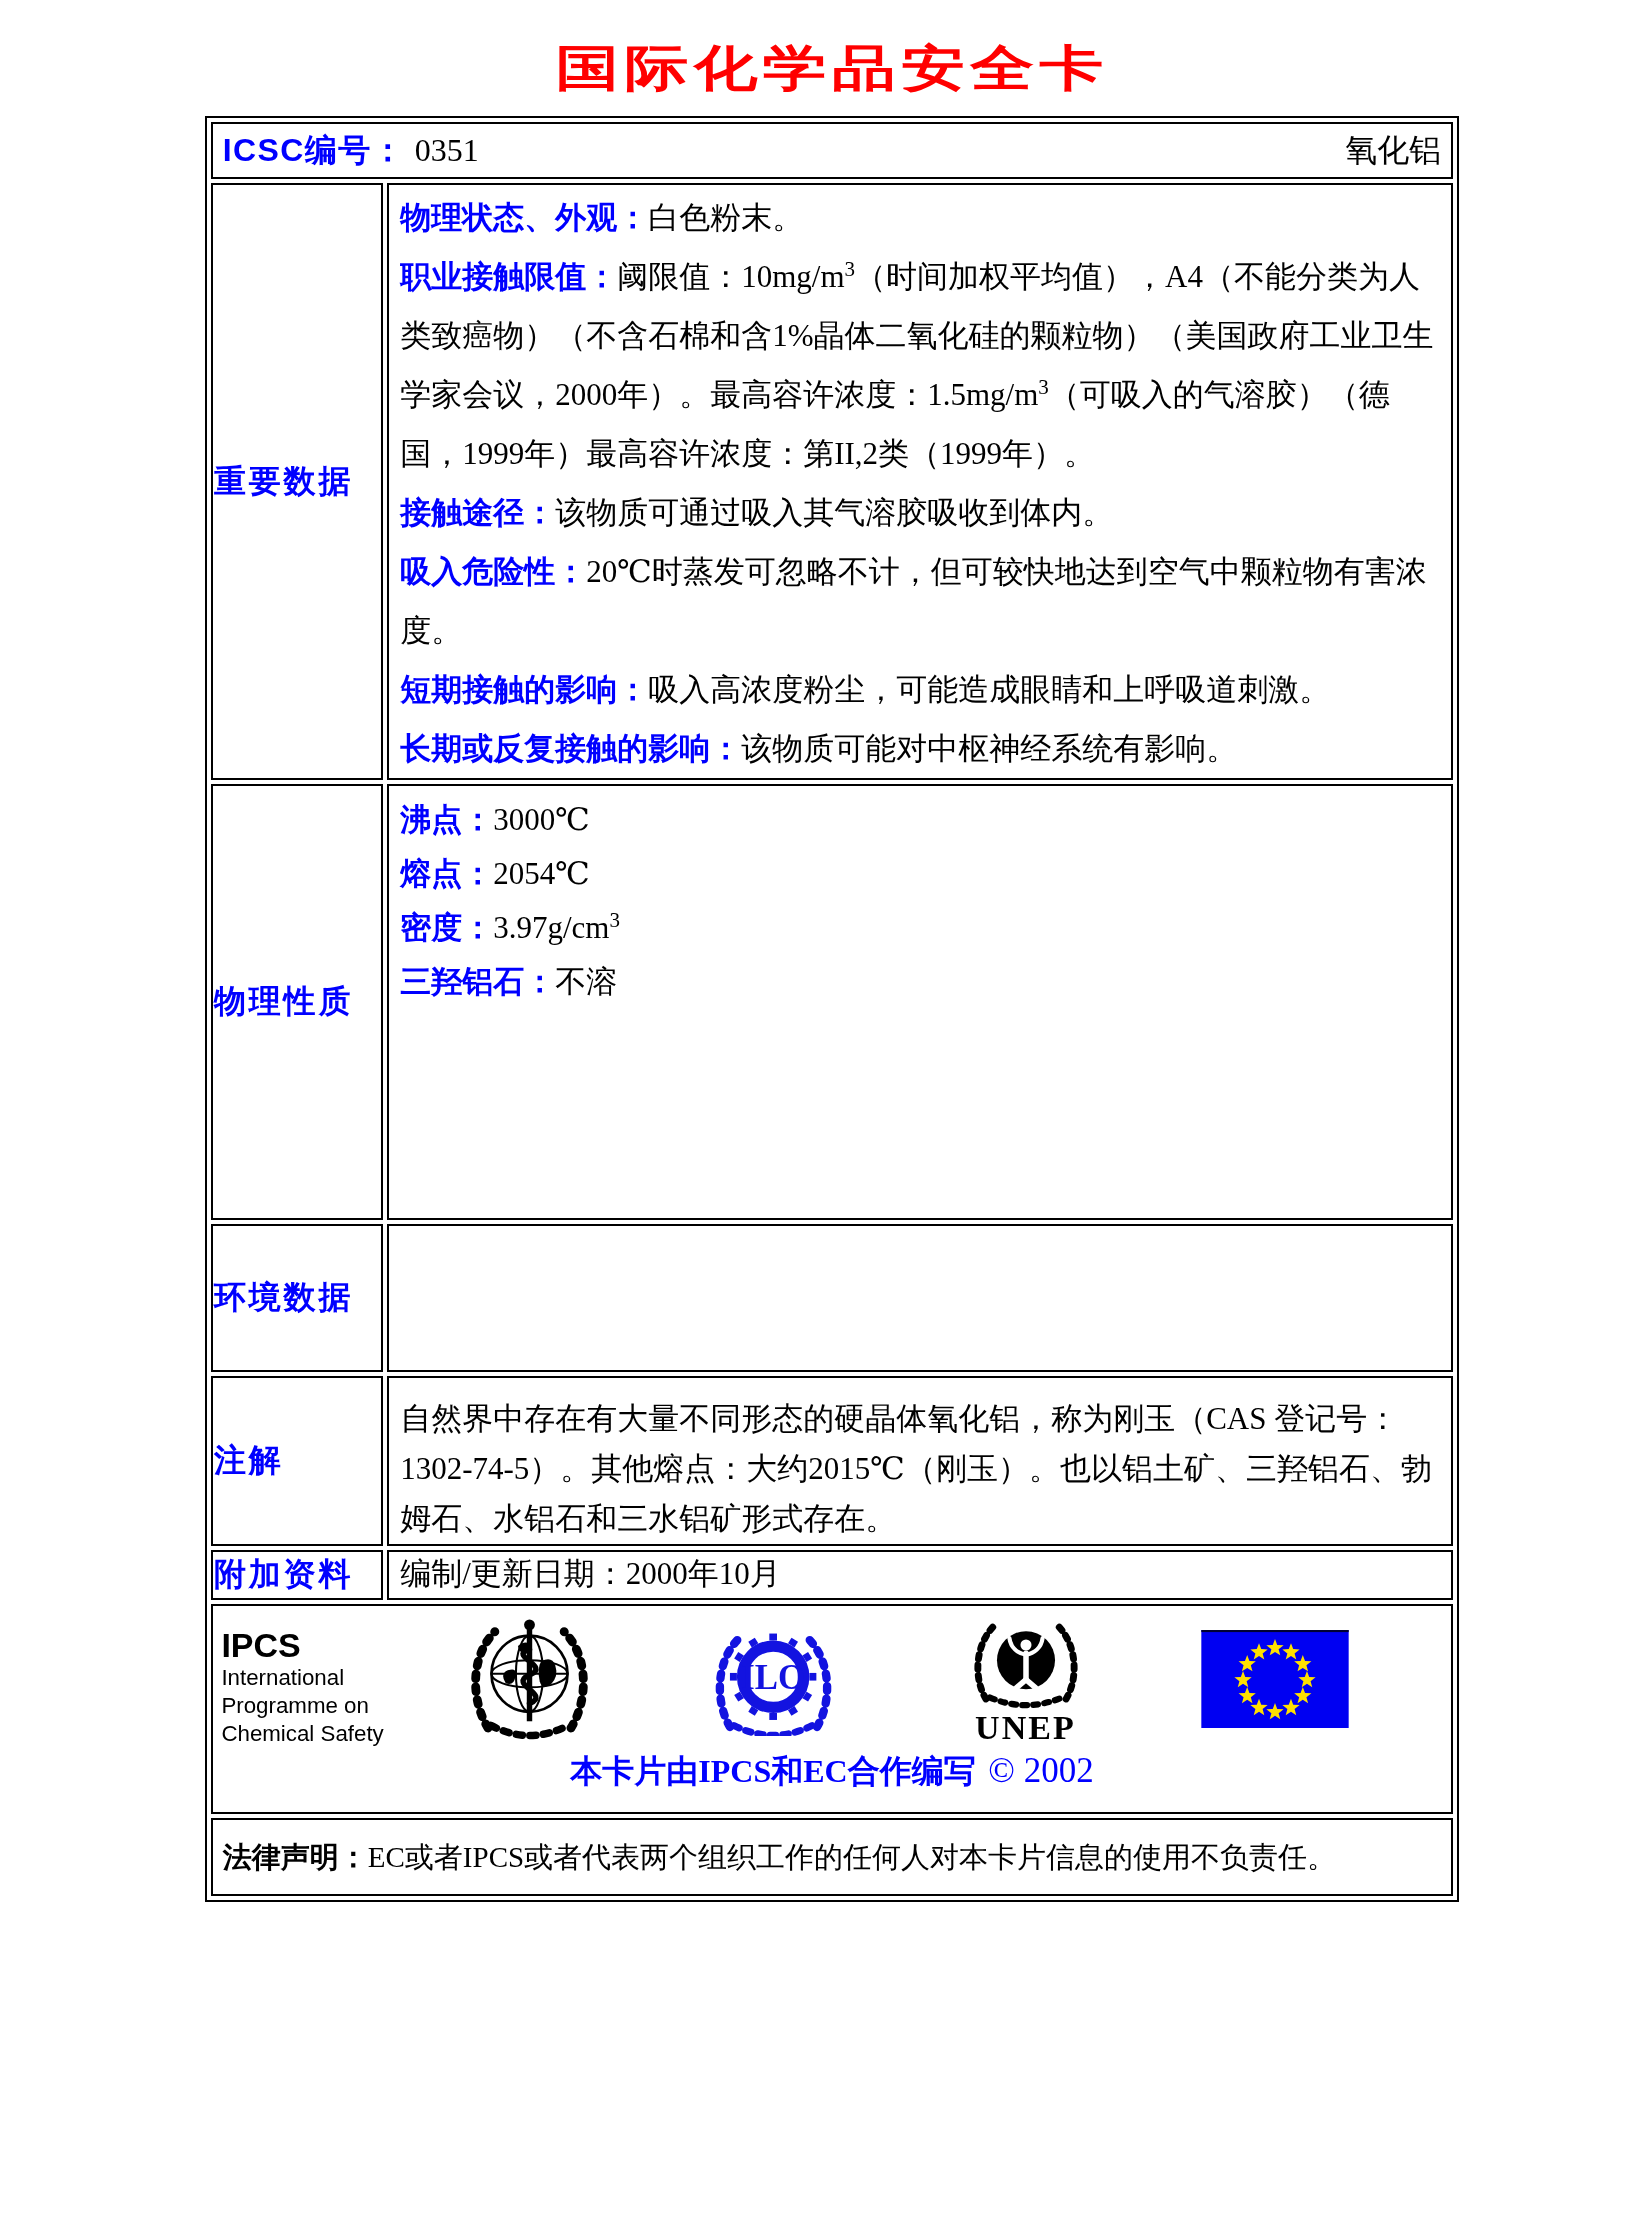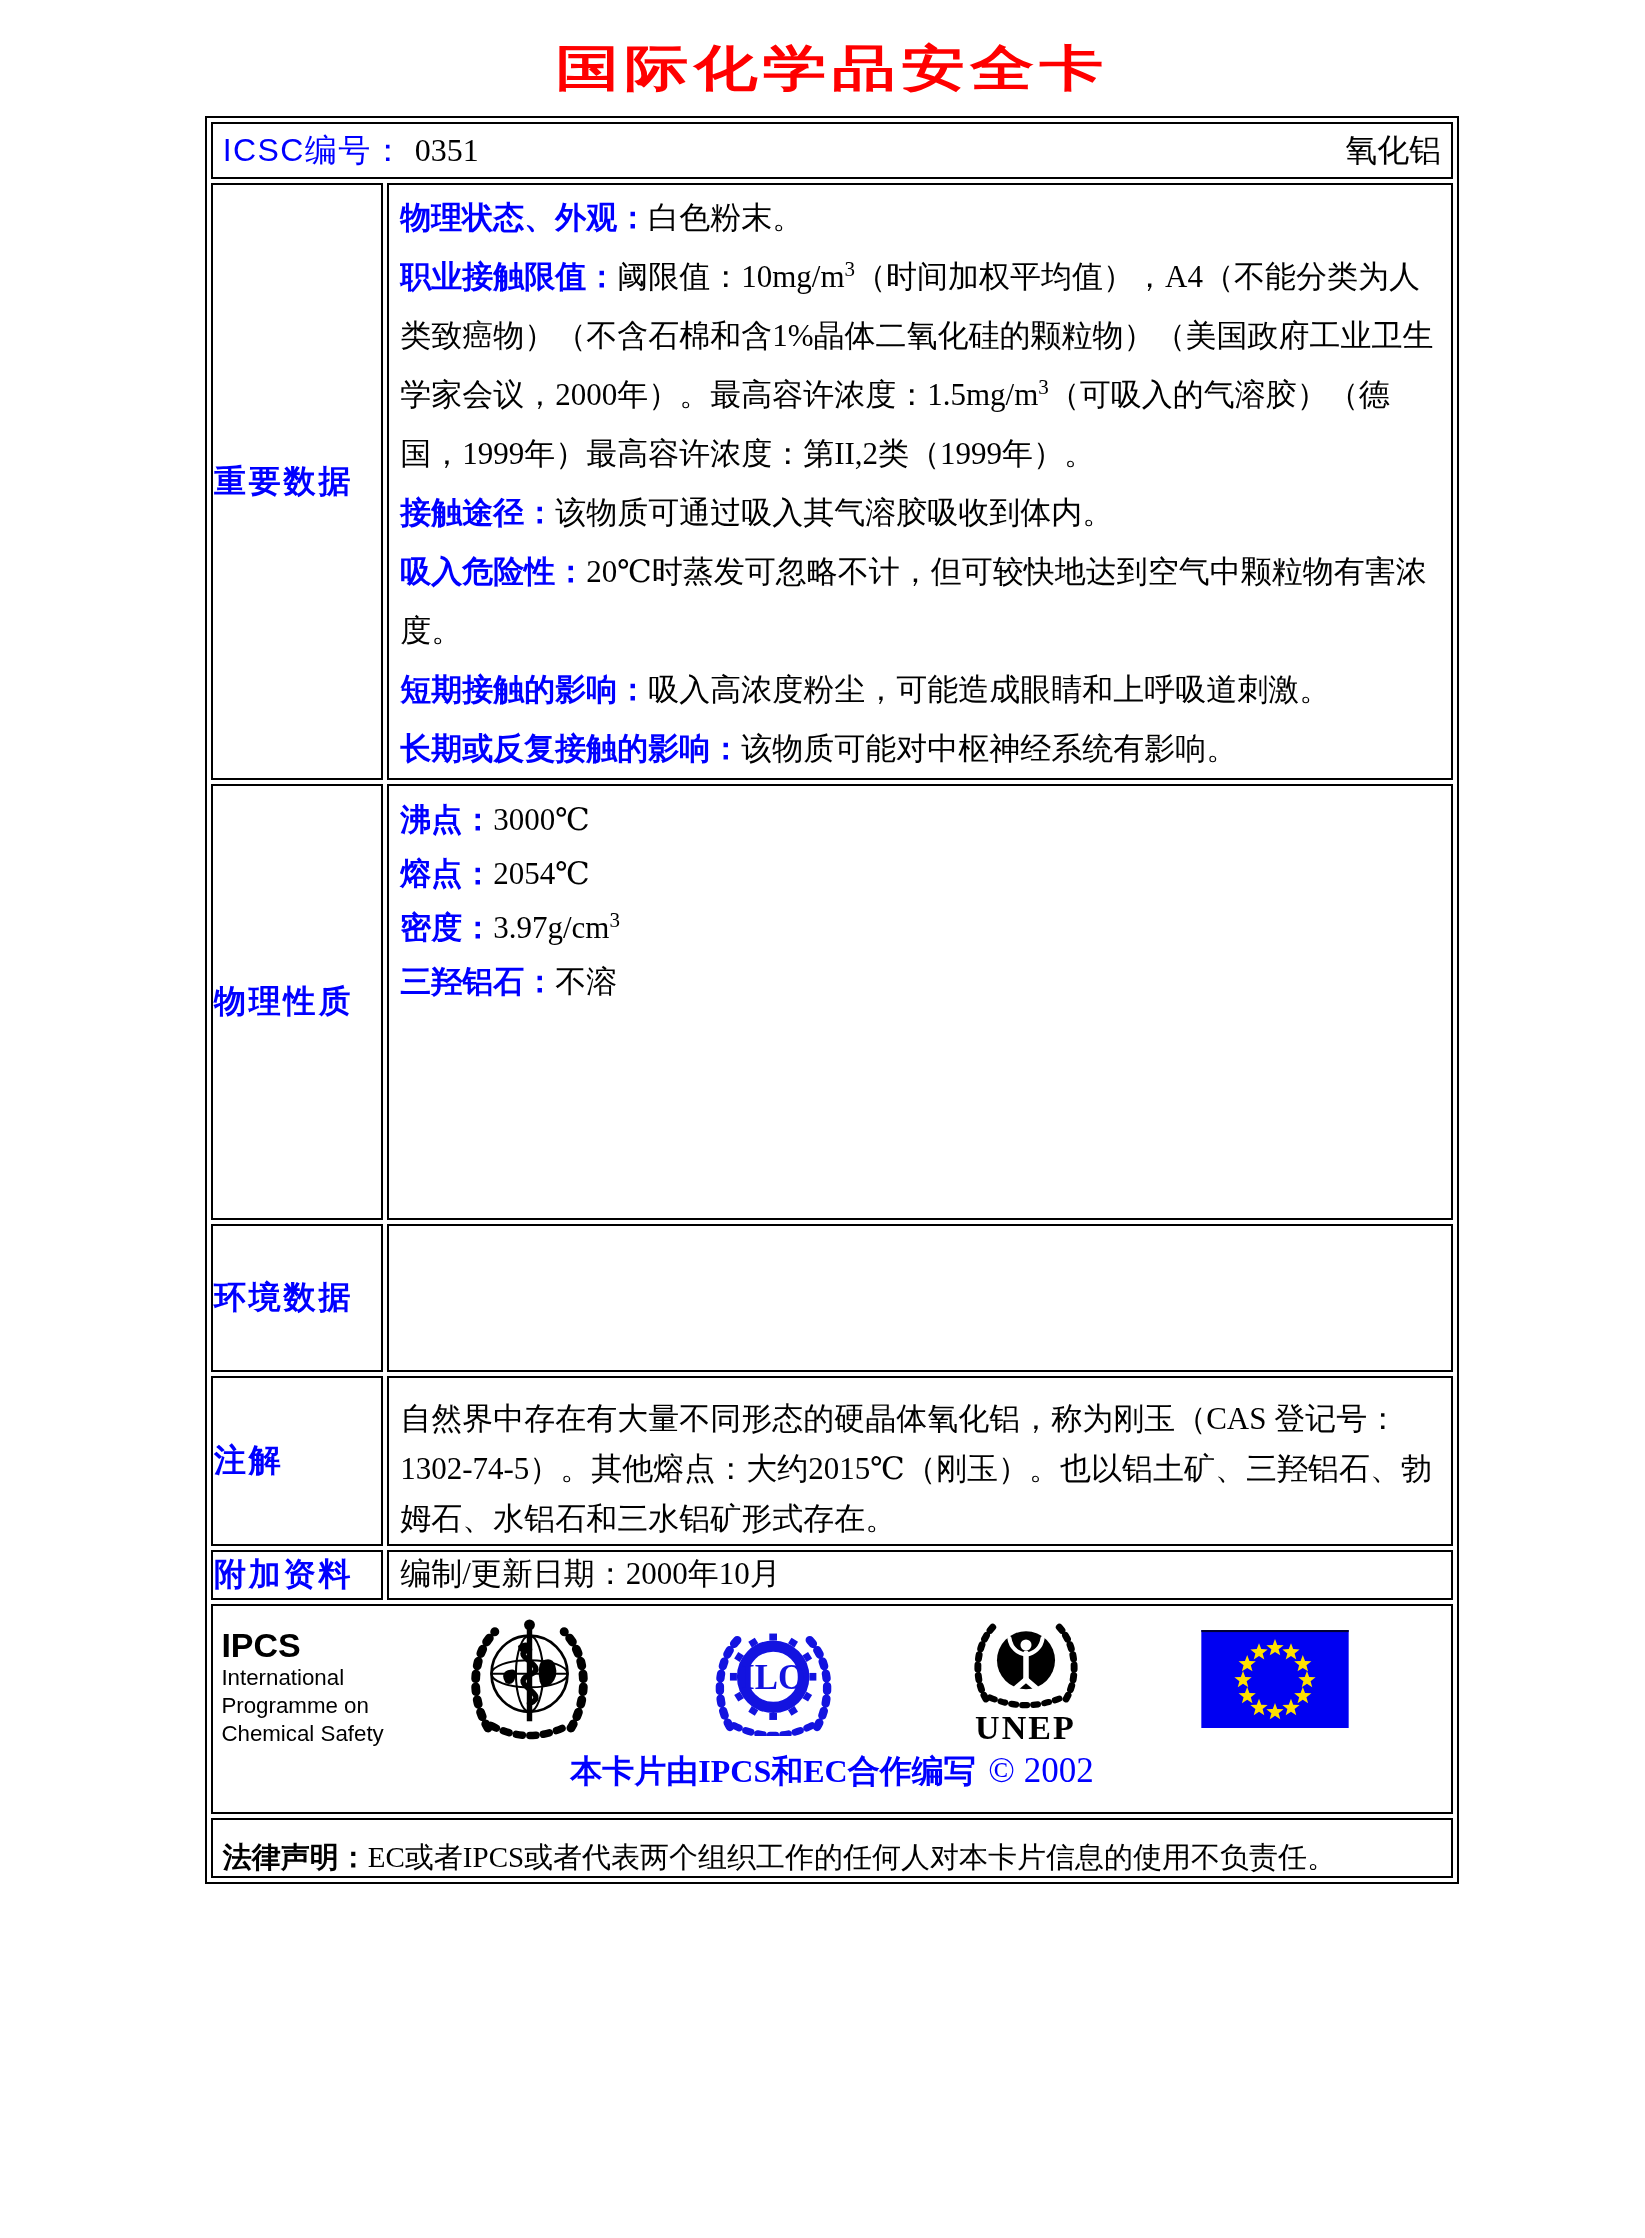--- a/index.html
+++ b/index.html
@@ -21,21 +21,21 @@
 
   td.content{padding:2.8px 11.2px 0 11.2px;font-size:31px;line-height:59px;}
   td.content p{margin:0;}
   .flabel{color:#0000ff;font-family:"Liberation Sans","DejaVu Sans",sans-serif;
     font-weight:bold;}
   sup{font-size:21px;line-height:0;vertical-align:super;}
 
   td.header-cell{height:57px;vertical-align:middle;padding:0 9.8px;
     font-size:32px;white-space:nowrap;}
   .icsc-label{color:#0000ff;font-family:"Liberation Sans","DejaVu Sans",sans-serif;
-    font-weight:normal;letter-spacing:1.4px;}
+    font-weight:bold;letter-spacing:1.4px;}
   .icsc-number{margin-left:9.8px;}
   .chem-name{float:right;}
 
   td.row-important{height:597px;}
   td.row-physical{height:436px;line-height:54px;padding-top:7px;}
   td.row-env{height:148px;}
   td.row-notes{height:156px;line-height:50px;padding-top:16px;}
   td.row-addinfo{height:45px;line-height:35px;padding-top:3.5px;}
 
   td.logos-cell{height:210px;position:relative;padding:0;}
@@ -46,21 +46,21 @@
   .logo{position:absolute;}
   .logo-who{left:252px;top:8.4px;}
   .logo-ilo{left:496px;top:15.4px;}
   .logo-unep{left:739px;top:9.8px;width:147px;text-align:center;}
   .unep-word{font-size:34px;font-weight:bold;letter-spacing:2.1px;line-height:32px;margin-top:0px;}
   .logo-eu{left:988px;top:24px;}
   .credit-line{position:absolute;left:0;right:0;top:144px;text-align:center;color:#0000ff;}
   .credit-main{font-size:32px;font-weight:bold;}
   .credit-year{font-size:35px;margin-left:12.6px;}
 
-  td.legal-cell{height:60px;padding:18px 9.8px 0 9.8px;font-size:29px;line-height:38px;}
+  td.legal-cell{height:78px;padding:18px 9.8px 0 9.8px;font-size:29px;line-height:38px;}
   .legal-label{font-family:"Liberation Sans","DejaVu Sans",sans-serif;font-weight:bold;}
 </style>
 </head>
 <body>
 
 <div class="page-title">国际化学品安全卡</div>
 
 <div class="card">
 <table class="card-table">
   <colgroup>

